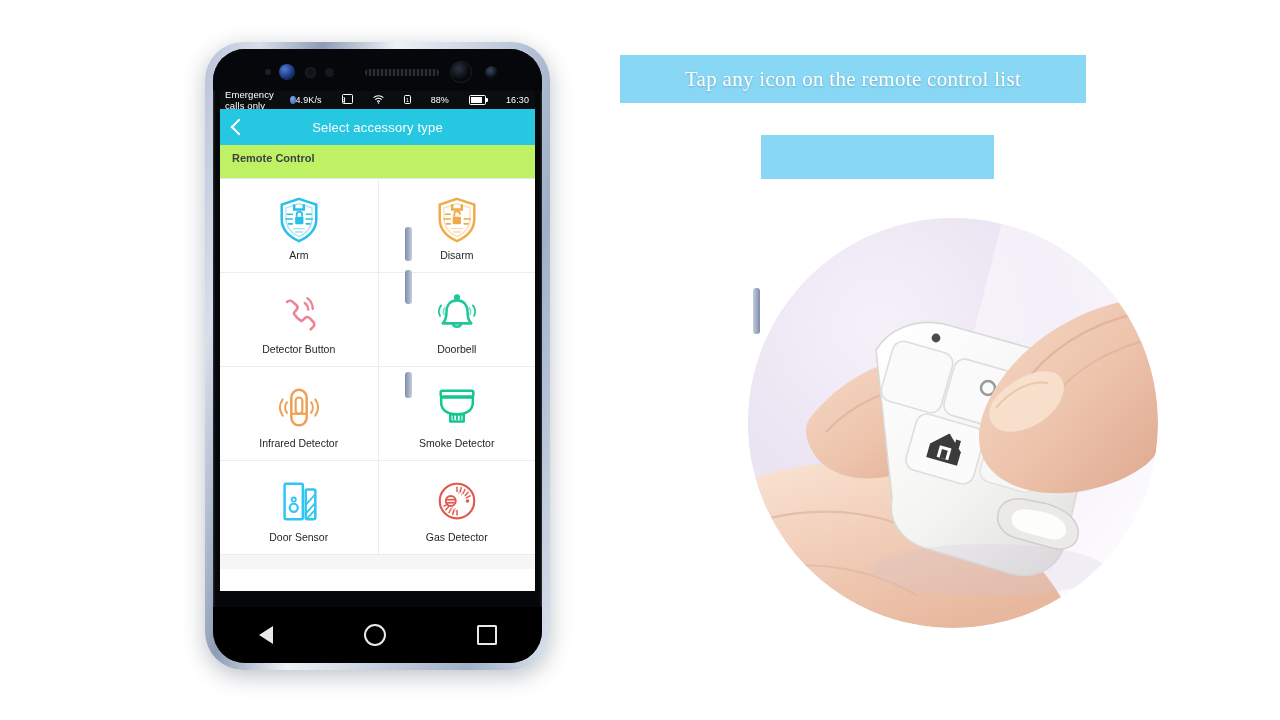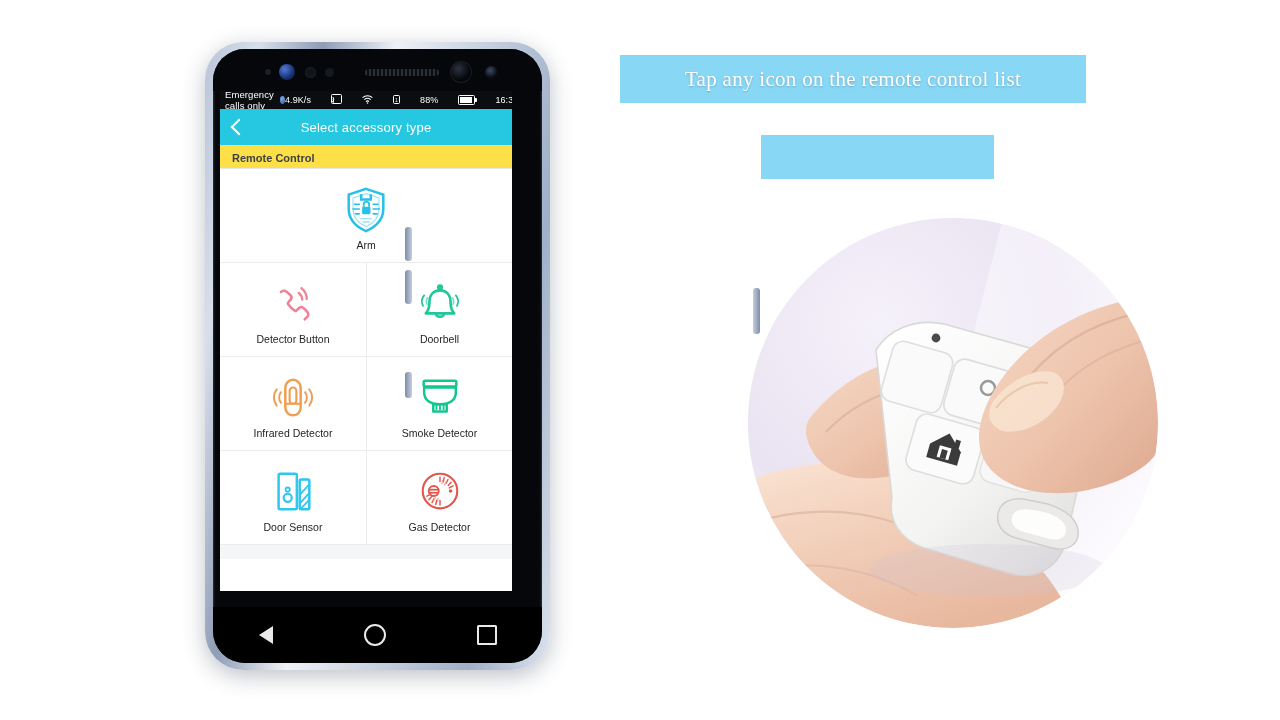--- a/index.html
+++ b/index.html
@@ -45,21 +45,21 @@
   .s-led  {left:112px;top:19px;width:9px;height:9px;background:#141a22;}
   .speaker{position:absolute;left:152px;top:20px;width:74px;height:7px;border-radius:4px;
            background:repeating-linear-gradient(90deg,#2a3037 0 2px,#0a0d12 2px 4px);}
   .s-cam  {left:238px;top:13px;width:20px;height:20px;
            background:radial-gradient(circle at 38% 34%,#2b3340,#05070a 62%);
            box-shadow:0 0 0 1px #1a1f27;}
   .s-cam2 {left:272px;top:17px;width:13px;height:13px;
            background:radial-gradient(circle at 40% 35%,#3a4a63,#060a10 65%);}
 
   
-  .screen{position:absolute;left:7px;top:42px;width:292px;height:500px;background:#ffffff;overflow:hidden;}
+  .screen{position:absolute;left:7px;top:42px;width:315px;height:500px;background:#ffffff;overflow:hidden;}
 
   .statusbar{
     height:18px;background:#0b0d10;color:#ffffff;
     display:flex;align-items:center;justify-content:space-between;
     padding:0 6px 0 5px;font-size:9.5px;letter-spacing:.1px;
   }
   .sb-left{display:flex;align-items:center;gap:3px;}
   .sb-right{display:flex;align-items:center;gap:20px;font-size:9px;}
   .sb-globe{width:8px;height:8px;border-radius:50%;
     background:radial-gradient(circle at 35% 32%,#7ea6e8,#3a5fa8);display:inline-block;}
@@ -73,23 +73,23 @@
   }
   .back-btn{width:34px;height:36px;display:flex;align-items:center;justify-content:center;cursor:pointer;}
   .chev{width:10px;height:10px;border-left:2.6px solid #fff;border-bottom:2.6px solid #fff;
         transform:rotate(45deg);margin-left:4px;}
   .appbar-title{
     position:absolute;left:0;right:0;text-align:center;font-size:13px;
     color:#fdfdfd;letter-spacing:.2px;pointer-events:none;
   }
 
   .section-hd{
-    background:#fde047;border-bottom:1px solid #e6e9ec;
+    background:#bef264;border-bottom:1px solid #e6e9ec;
     font-size:11px;color:#3d4146;font-weight:bold;
-    padding:7px 10px 4px 12px;
+    padding:7px 10px 14px 12px;
   }
   .grid-row{display:flex;border-bottom:1px solid #ececec;background:#fff;}
   .cell{
     flex:1 1 50%;display:flex;flex-direction:column;align-items:center;justify-content:center;
     height:93px;cursor:pointer;box-sizing:border-box;
   }
   .cell + .cell{border-left:1px solid #ececec;}
   .cell-ico{height:58px;display:flex;align-items:center;justify-content:center;}
   .cell-lbl{font-size:10.5px;color:#222527;margin-top:0;}
   .tail{height:14px;background:#f4f6f8;}
@@ -204,20 +204,43 @@
                 </g>
                 <g stroke="#9fe3f5" stroke-width="1.4" stroke-linecap="round">
                   <path d="M20.5 35 h11"></path>
                     <path d="M22.5 38.5 h7"></path>
                 </g>
               </svg>
             </div>
             <div class="cell-lbl">Arm</div>
           </div>
 
+          <div class="cell">
+            <div class="cell-ico">
+              <svg width="50" height="50" viewBox="0 0 52 52">
+                <path d="M26 4 L44 10 V25 C44 37 35 44 26 48 C17 44 8 37 8 25 V10 Z" fill="none" stroke="#f0ab49" stroke-width="2.6"></path>
+                <path d="M26 9 L39.5 13.4 V25 C39.5 34.5 32.6 40.2 26 43.2 C19.4 40.2 12.5 34.5 12.5 25 V13.4 Z" fill="none" stroke="#f8dcae" stroke-width="1.2"></path>
+                <path d="M21 9.5 V15 H31 V9.5" fill="none" stroke="#f0ab49" stroke-width="2.6"></path>
+                <rect x="21.5" y="22.5" width="8.6" height="8" rx="1.2" fill="#f0ab49"></rect>
+                <path d="M23.2 22.5 v-2.6 a2.9 2.9 0 0 1 5.8 -0.2 v0.8" fill="none" stroke="#f0ab49" stroke-width="1.9"></path>
+                <g stroke="#f0ab49" stroke-width="1.7" stroke-linecap="round">
+                  <path d="M14 20 h5"></path>
+                    <path d="M12.5 25 h6.5"></path>
+                    <path d="M15 30 h4"></path>
+                  <path d="M33.5 25 h6.5"></path>
+                    <path d="M33.5 30 h4"></path>
+                </g>
+                <g stroke="#f8dcae" stroke-width="1.4" stroke-linecap="round">
+                  <path d="M20.5 35 h11"></path>
+                    <path d="M22.5 38.5 h7"></path>
+                </g>
+              </svg>
+            </div>
+            <div class="cell-lbl">Disarm</div>
+          </div>
         </div>
 
         <div class="grid-row">
           <div class="cell">
             <div class="cell-ico">
               <svg width="50" height="48" viewBox="0 0 52 50">
                 <path d="M13.5 12.5 a4 4 0 0 1 5.6 -0.4 l4.1 3.6 a3.4 3.4 0 0 1 0.3 4.7 l-2.4 2.8 a1.6 1.6 0 0 0 -0.1 2 c1.6 2.3 4.3 5 6.8 6.7 a1.6 1.6 0 0 0 2 -0.2 l2.6 -2.5 a3.4 3.4 0 0 1 4.7 0.1 l3.7 3.8 a3.9 3.9 0 0 1 -0.2 5.6 l-2.4 2.2" fill="none" stroke="#ef8296" stroke-width="2.7" stroke-linecap="round" stroke-linejoin="round"></path>
                 <path d="M32 13.5 a9 9 0 0 1 3.6 7" fill="none" stroke="#ef8296" stroke-width="2.4" stroke-linecap="round"></path>
                 <path d="M34.7 8.5 a14 14 0 0 1 5.6 11.4" fill="none" stroke="#ef8296" stroke-width="2.4" stroke-linecap="round"></path>
               </svg>

